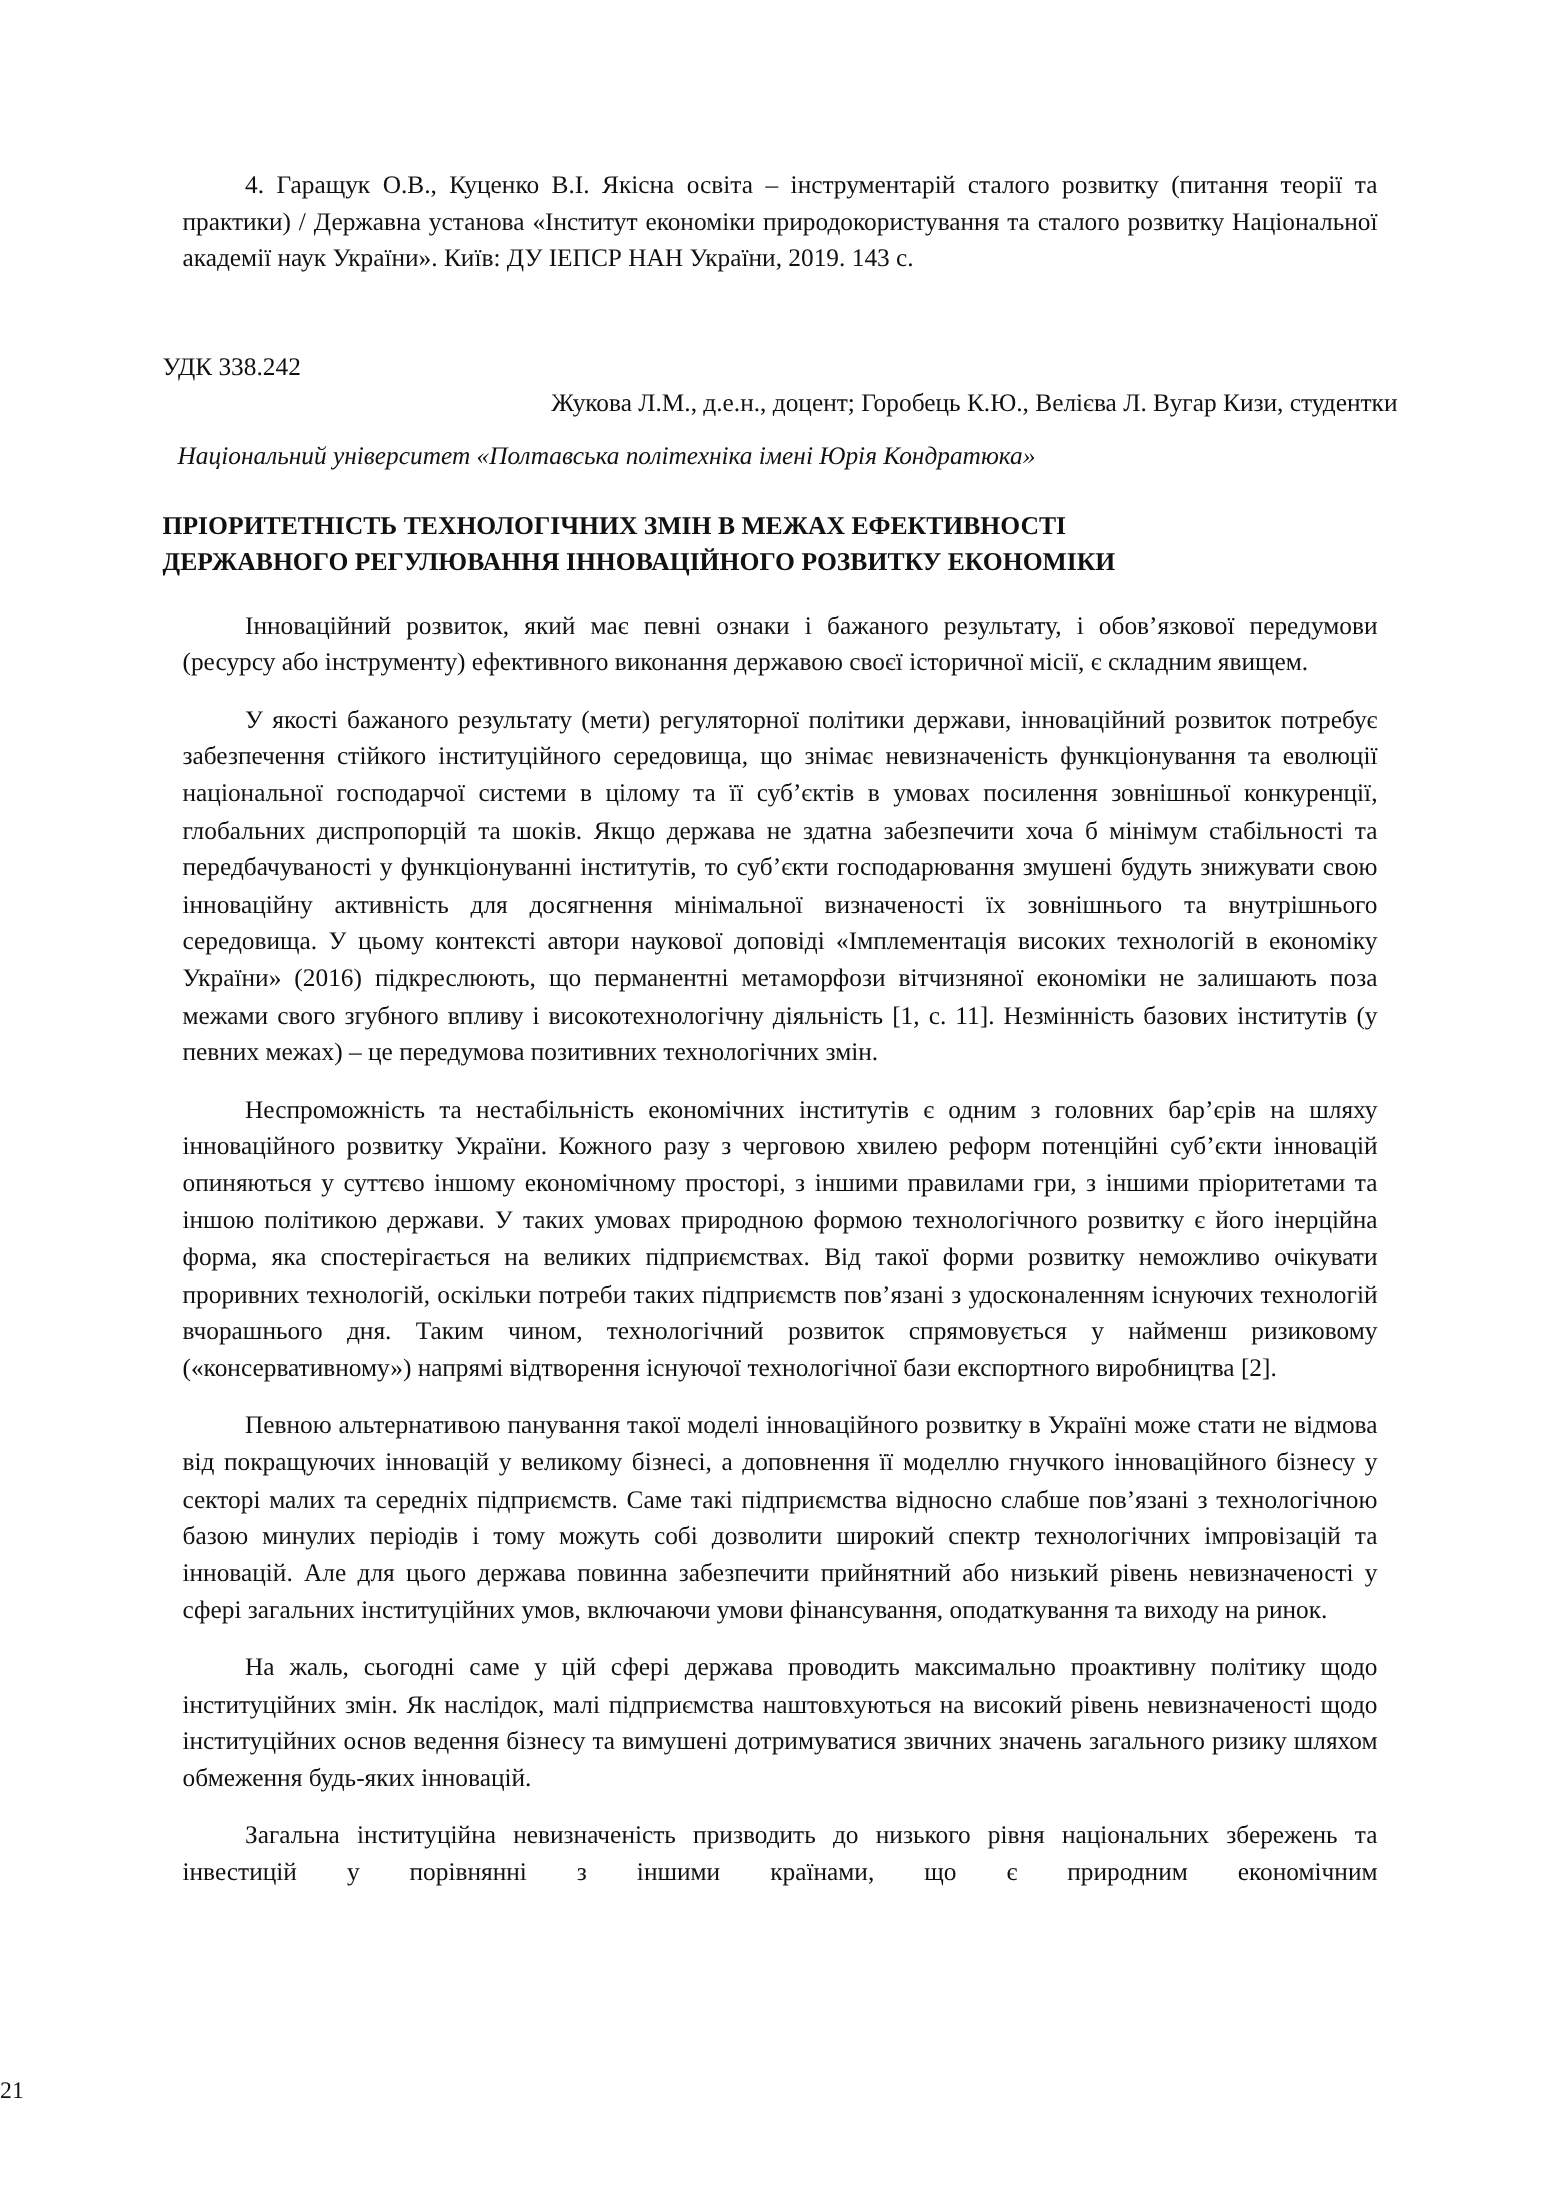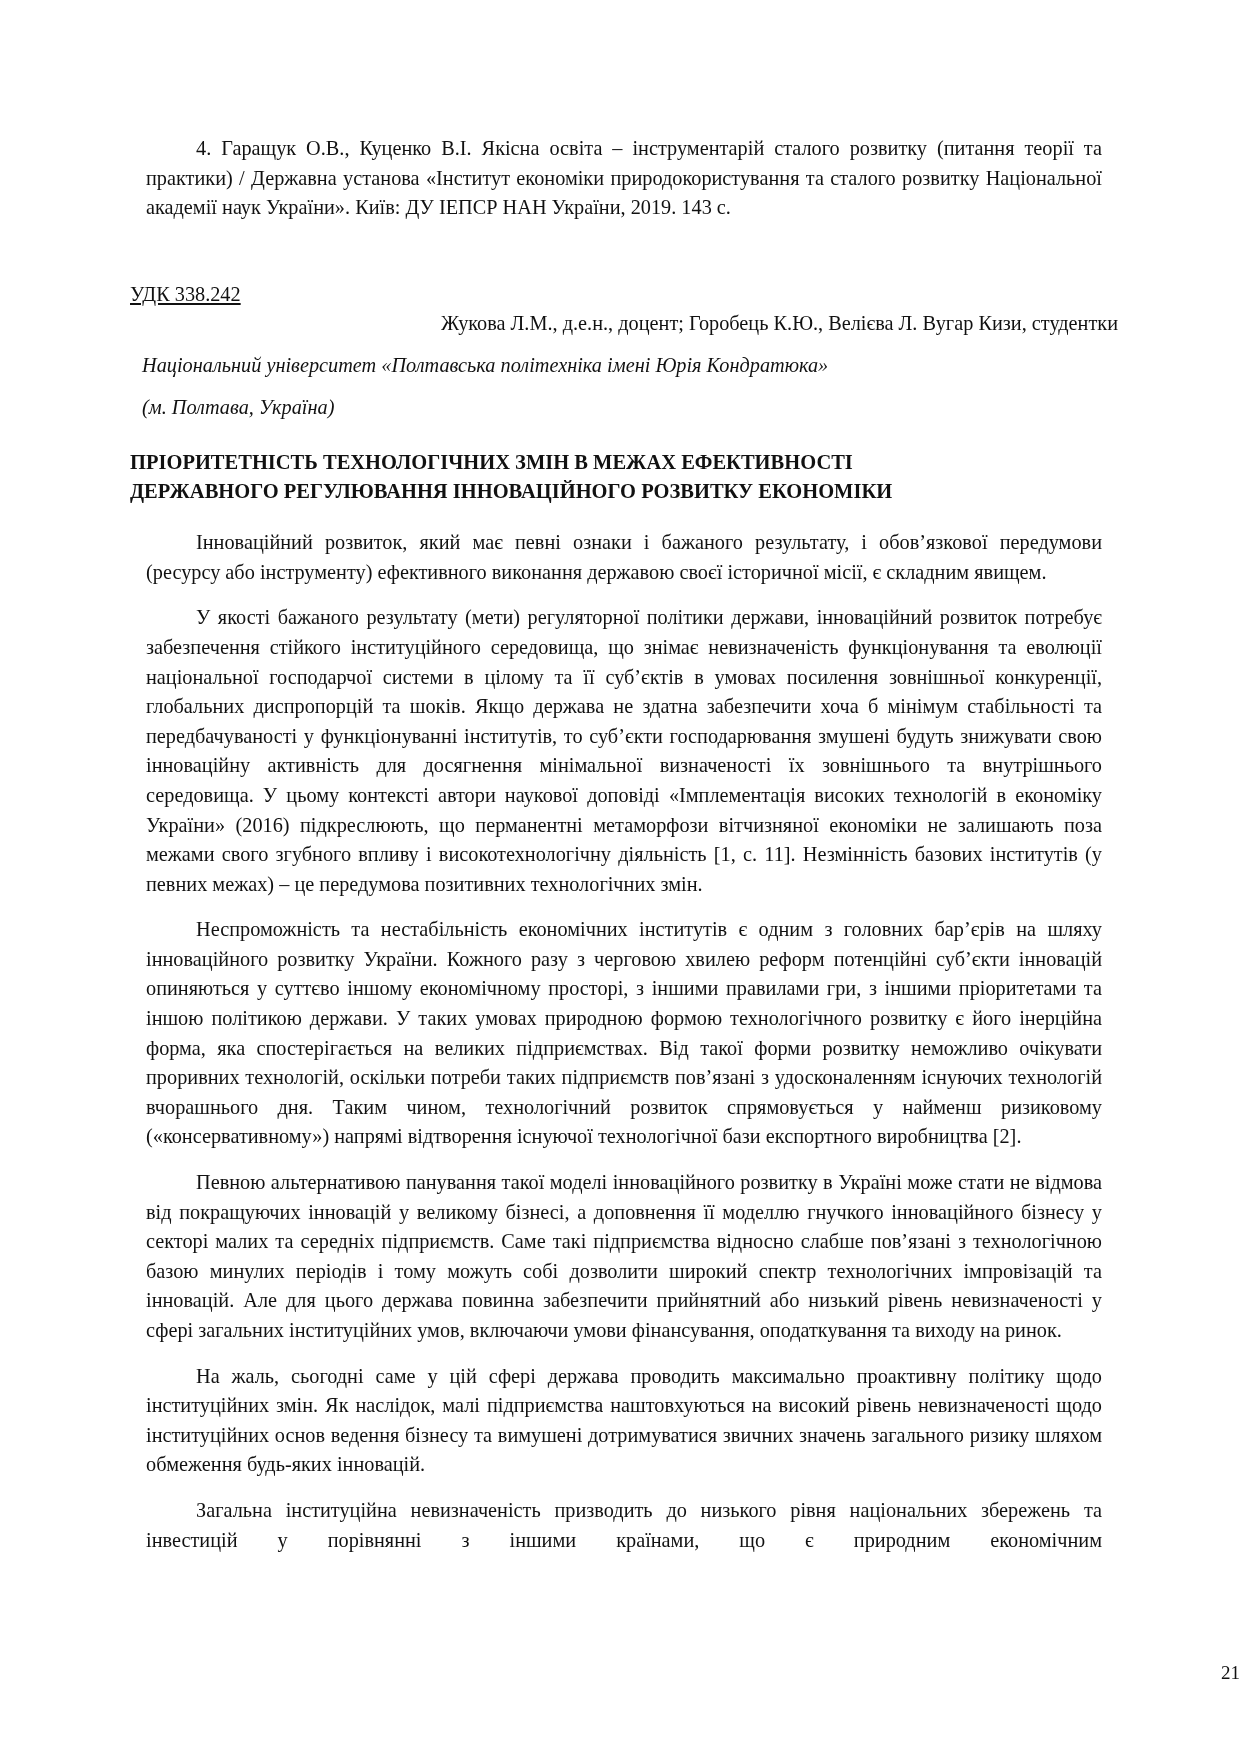--- a/index.html
+++ b/index.html
@@ -7,42 +7,41 @@
     width: 1240px; height: 1754px; position: relative; overflow: hidden;
     font-family: "Liberation Serif", "DejaVu Serif", serif;
     color: #111111;
   }
   .page {
     position: absolute; left: 130px; top: 118px; width: 988px;
     font-size: 20.3px; line-height: 29.6px;
   }
   .para { text-align: justify; text-indent: 50px; margin: 16px; }
   .ref { text-align: justify; text-indent: 50px; margin: 16px; }
-  .udk { margin: 57px 0 0 0; text-decoration: underline; }
+  .udk { margin: 57px 0 0 0; }
   .authors { text-align: right; margin: 0; }
   .affil { text-align: left; font-style: italic; margin: 12px; }
   .title {
     font-weight: bold; margin: 26px 0 22px 0;
     line-height: 29px; font-size: 20.5px;
   }
   .pagenum {
-    position: absolute; top: 1662px; left: 0; width: 1240px; text-align: right;
+    position: absolute; top: 1662px; left: 0; width: 1240px; text-align: left;
     font-family: "Liberation Serif", serif; font-size: 19px;
   }
 </style>
 </head>
 <body>
 
 <div class="page">
   <p class="ref">4. Гаращук О.В., Куценко В.І. Якісна освіта – інструментарій сталого розвитку (питання теорії та практики) / Державна установа «Інститут економіки природокористування та сталого розвитку Національної академії наук України». Київ: ДУ ІЕПСР НАН України, 2019. 143 с.</p>
 
   <p class="udk">УДК 338.242</p>
   <p class="authors">Жукова Л.М., д.е.н., доцент; Горобець К.Ю., Велієва Л. Вугар Кизи, студентки</p>
   <p class="affil">Національний університет «Полтавська політехніка імені Юрія Кондратюка»</p>
-  <p class="affil">(м. Полтава, Україна)</p>
 
   <div class="title">
     <div>ПРІОРИТЕТНІСТЬ ТЕХНОЛОГІЧНИХ ЗМІН В МЕЖАХ ЕФЕКТИВНОСТІ</div>
     <div>ДЕРЖАВНОГО РЕГУЛЮВАННЯ ІННОВАЦІЙНОГО РОЗВИТКУ ЕКОНОМІКИ</div>
   </div>
 
   <p class="para">Інноваційний розвиток, який має певні ознаки і бажаного результату, і обов’язкової передумови (ресурсу або інструменту) ефективного виконання державою своєї історичної місії, є складним явищем.</p>
   <p class="para">У якості бажаного результату (мети) регуляторної політики держави, інноваційний розвиток потребує забезпечення стійкого інституційного середовища, що знімає невизначеність функціонування та еволюції національної господарчої системи в цілому та її суб’єктів в умовах посилення зовнішньої конкуренції, глобальних диспропорцій та шоків. Якщо держава не здатна забезпечити хоча б мінімум стабільності та передбачуваності у функціонуванні інститутів, то суб’єкти господарювання змушені будуть знижувати свою інноваційну активність для досягнення мінімальної визначеності їх зовнішнього та внутрішнього середовища. У цьому контексті автори наукової доповіді «Імплементація високих технологій в економіку України» (2016) підкреслюють, що перманентні метаморфози вітчизняної економіки не залишають поза межами свого згубного впливу і високотехнологічну діяльність [1, с. 11]. Незмінність базових інститутів (у певних межах) – це передумова позитивних технологічних змін.</p>
   <p class="para">Неспроможність та нестабільність економічних інститутів є одним з головних бар’єрів на шляху інноваційного розвитку України. Кожного разу з черговою хвилею реформ потенційні суб’єкти інновацій опиняються у суттєво іншому економічному просторі, з іншими правилами гри, з іншими пріоритетами та іншою політикою держави. У таких умовах природною формою технологічного розвитку є його інерційна форма, яка спостерігається на великих підприємствах. Від такої форми розвитку неможливо очікувати проривних технологій, оскільки потреби таких підприємств пов’язані з удосконаленням існуючих технологій вчорашнього дня. Таким чином, технологічний розвиток спрямовується у найменш ризиковому («консервативному») напрямі відтворення існуючої технологічної бази експортного виробництва [2].</p>
   <p class="para">Певною альтернативою панування такої моделі інноваційного розвитку в Україні може стати не відмова від покращуючих інновацій у великому бізнесі, а доповнення її моделлю гнучкого інноваційного бізнесу у секторі малих та середніх підприємств. Саме такі підприємства відносно слабше пов’язані з технологічною базою минулих періодів і тому можуть собі дозволити широкий спектр технологічних імпровізацій та інновацій. Але для цього держава повинна забезпечити прийнятний або низький рівень невизначеності у сфері загальних інституційних умов, включаючи умови фінансування, оподаткування та виходу на ринок.</p>

